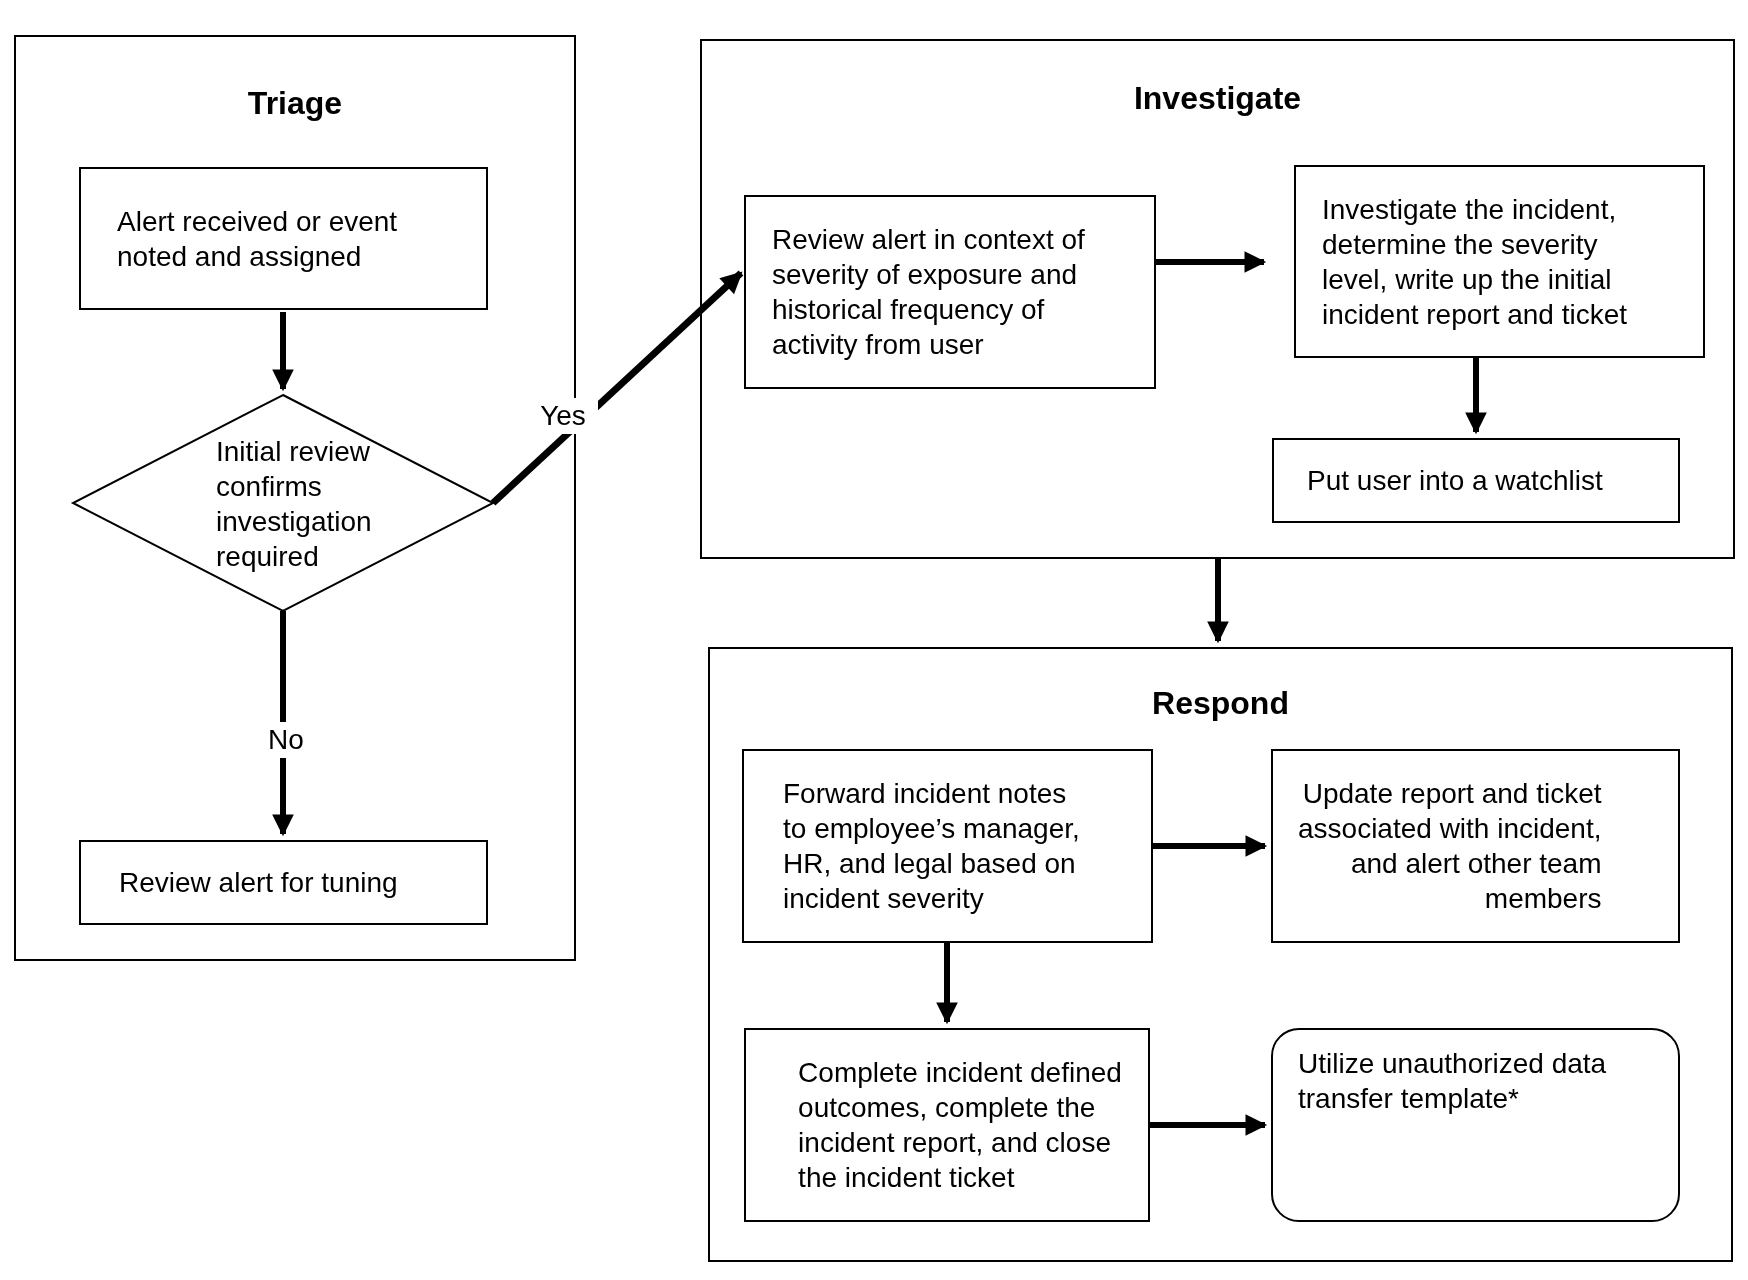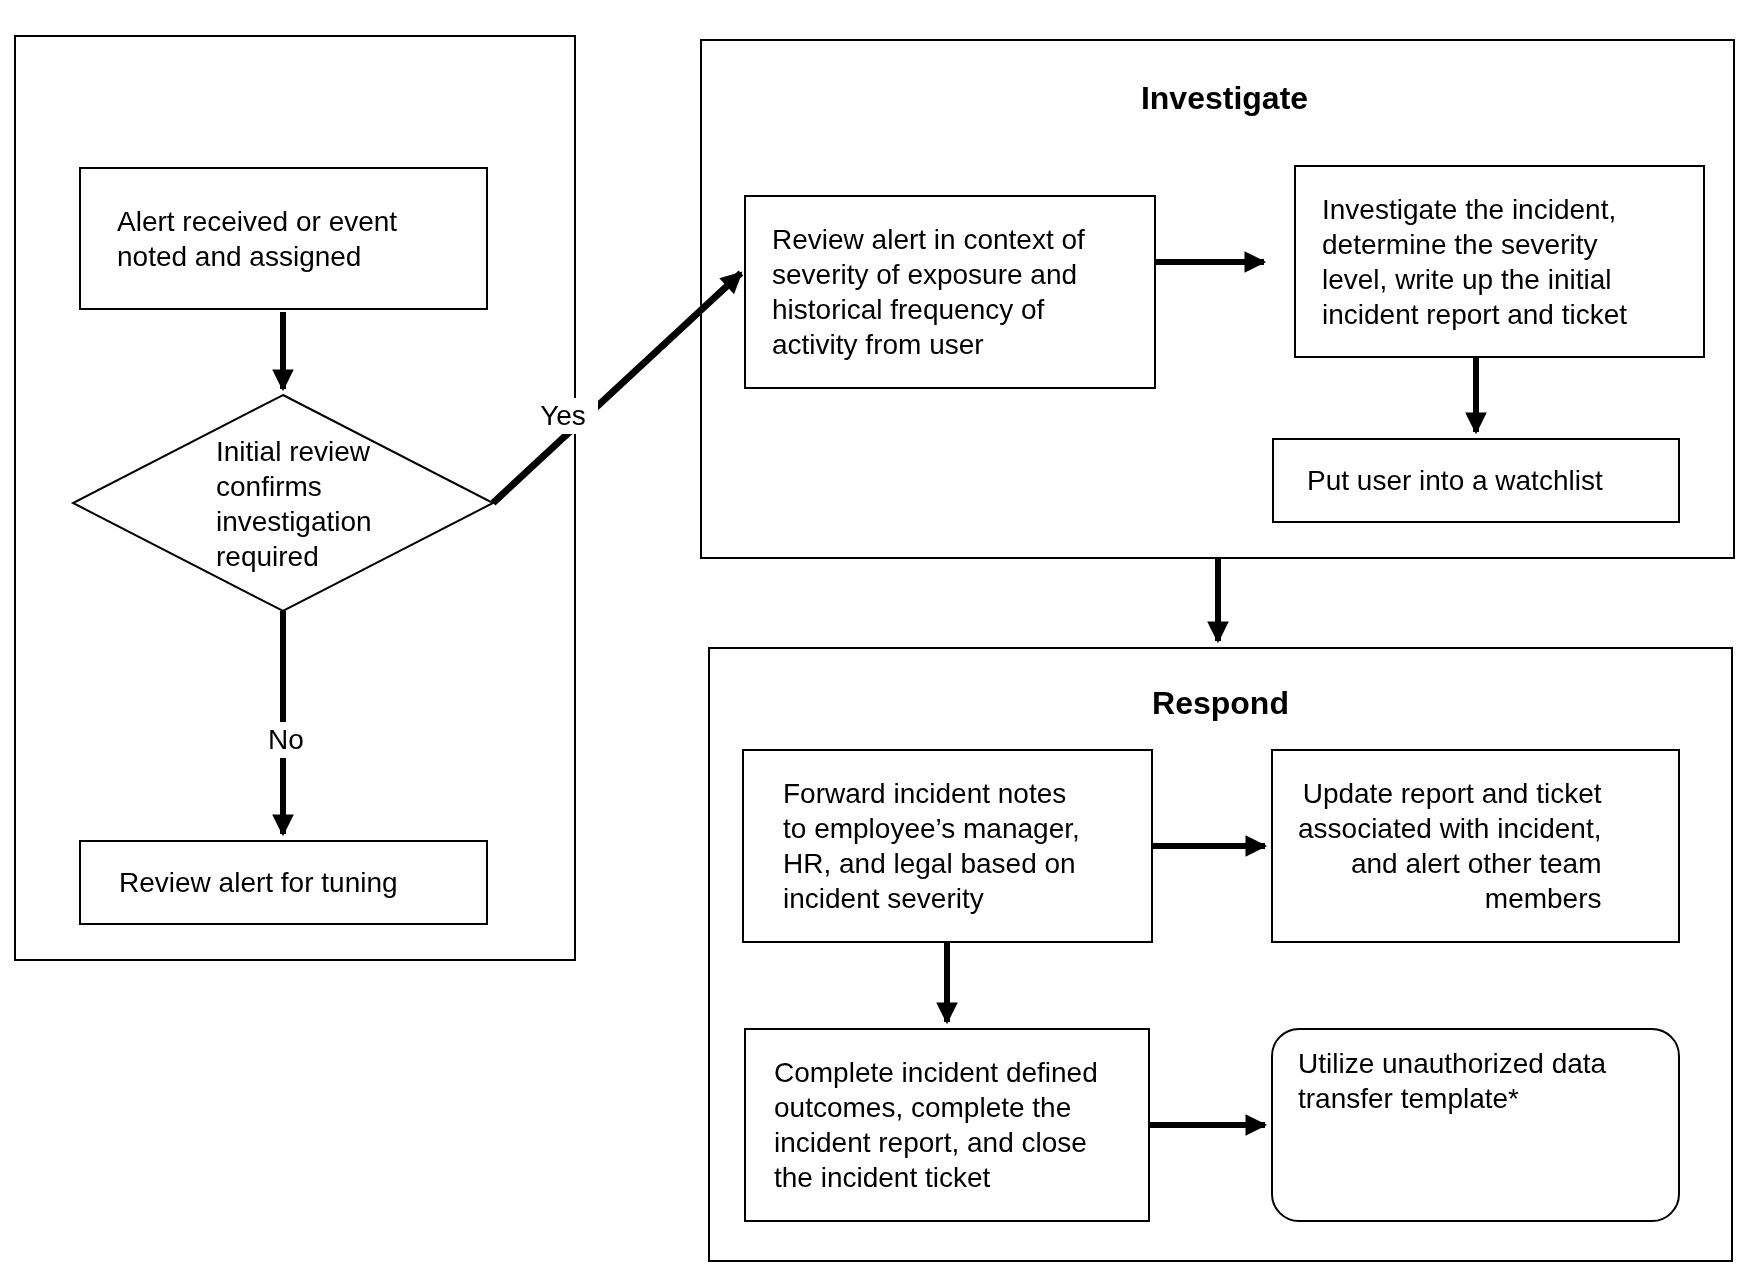--- a/index.html
+++ b/index.html
@@ -78,21 +78,22 @@
 </style>
 </head>
 <body>
 
 <div id="stage">
 
   <div class="panel" style="left:14px; top:35px; width:562px; height:926px;"></div>
   <div class="panel" style="left:700px; top:39px; width:1035px; height:520px;"></div>
   <div class="panel" style="left:708px; top:647px; width:1025px; height:615px;"></div>
 
-  <div class="panel-title" style="left:700px; top:78px; width:1035px;margin-left:7px;">Investigate</div>
+  <div class="panel-title" style="left:14px; top:83px; width:562px;">Triage</div>
+  <div class="panel-title" style="left:700px; top:78px; width:1035px;">Investigate</div>
   <div class="panel-title" style="left:708px; top:683px; width:1025px;">Respond</div>
 
   <div class="pbox" style="left:79px; top:840px; width:409px; height:85px; padding-left:38px; padding-right:10px;">
     <div class="txt">Review alert for tuning</div>
   </div>
 
   <div class="pbox" style="left:79px; top:167px; width:409px; height:143px; padding-left:36px; padding-right:10px;">
     <div class="txt">Alert received or event
 noted and assigned</div>
   </div>
@@ -130,21 +131,21 @@
 incident severity</div>
   </div>
 
   <div class="pbox" style="left:1271px; top:749px; width:409px; height:194px; padding-left:25px; padding-right:10px;text-align:right;">
     <div class="txt">Update report and ticket
 associated with incident,
 and alert other team
 members</div>
   </div>
 
-  <div class="pbox" style="left:744px; top:1028px; width:406px; height:194px; padding-left:28px; padding-right:2px;">
+  <div class="pbox" style="left:744px; top:1028px; width:406px; height:194px; padding-left:28px; padding-right:2px;justify-content:center;">
     <div class="txt">Complete incident defined
 outcomes, complete the
 incident report, and close
 the incident ticket</div>
   </div>
 
   <div class="pbox top-align" style="left:1271px; top:1028px; width:409px; height:194px; padding-left:25px; padding-right:10px;border-radius:28px;">
     <div class="txt">Utilize unauthorized data
 transfer template*</div>
   </div>

